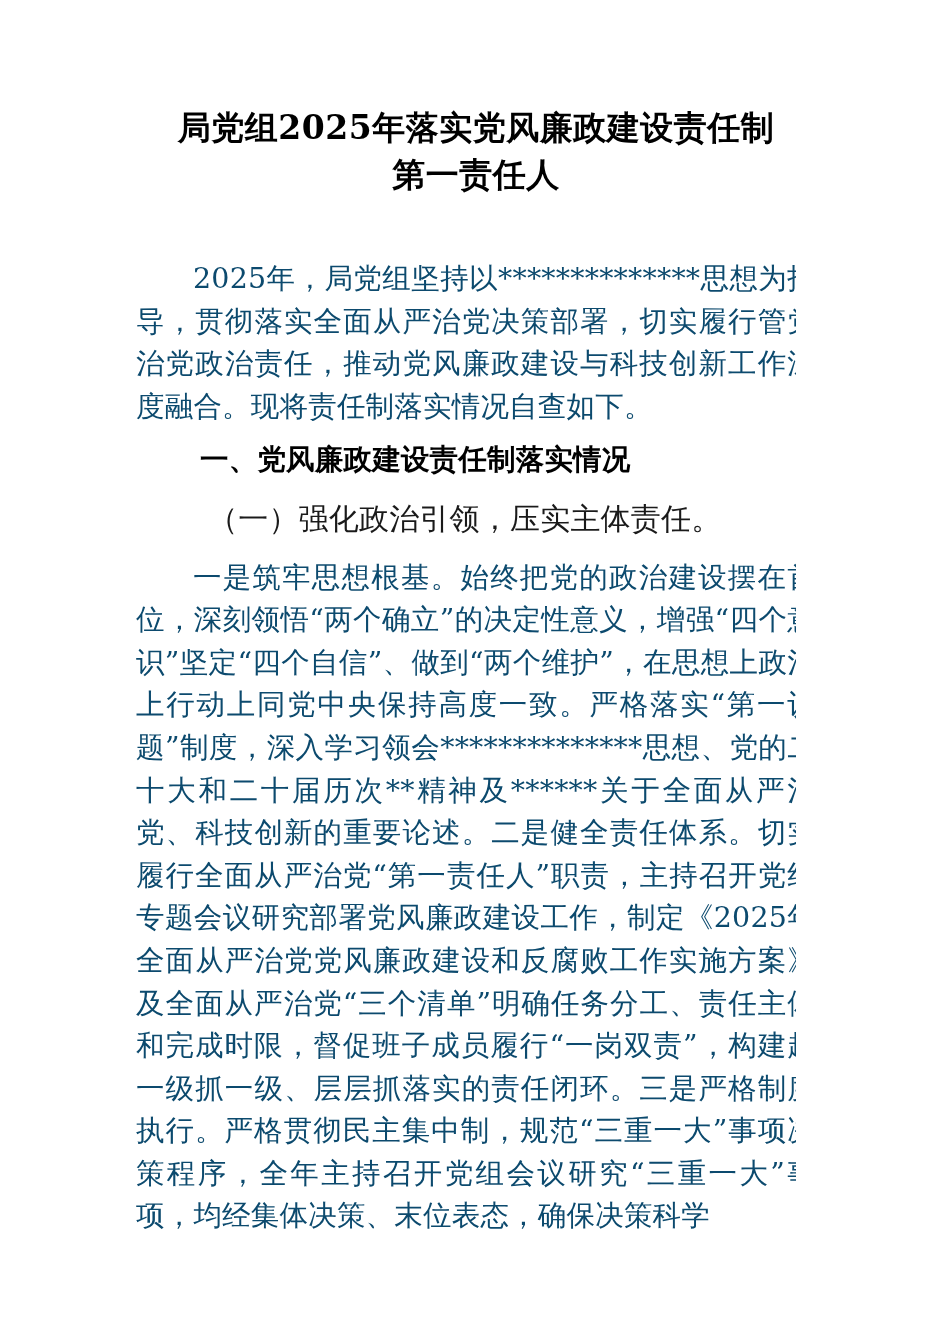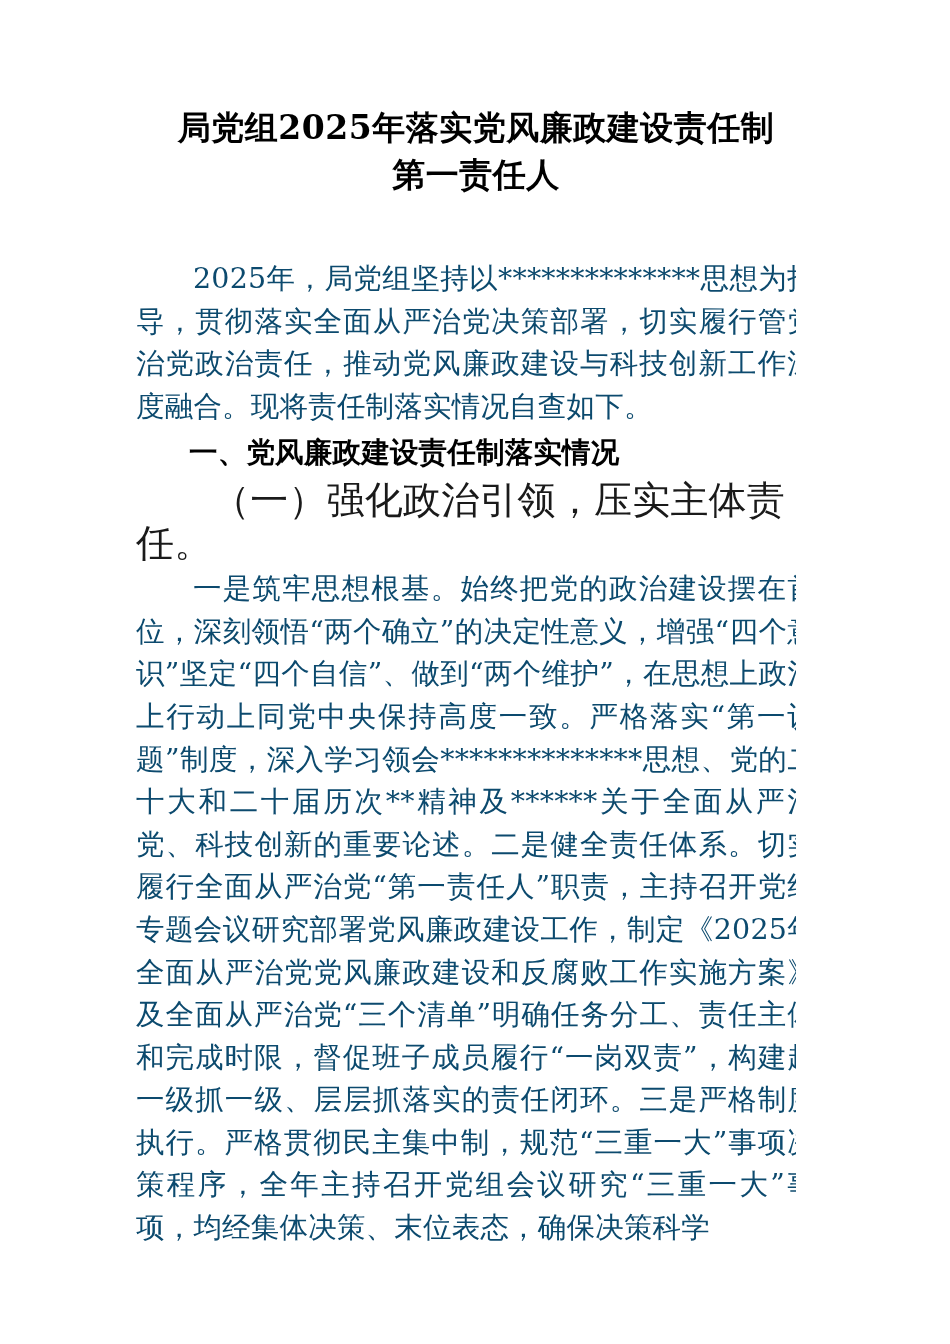--- a/index.html
+++ b/index.html
@@ -45,30 +45,30 @@
   }
   .para.first-body {
     margin-top: 60px;
   }
   .section-heading {
     font-family: "DejaVu Sans", "Liberation Sans", sans-serif;
     font-weight: bold;
     font-size: 28.5px;
     line-height: 42.6px;
     color: #000000;
-    margin: 0;
+    margin: 11px;
     text-indent: 2em;
     letter-spacing: 0.2px;
   }
   .sub-heading {
     font-family: "DejaVu Serif", "Liberation Serif", serif;
-    font-size: 38px;
+    font-size: 30px;
     line-height: 42.6px;
     color: #1a1a1a;
-    margin: 4px;
+    margin: 16px;
     text-indent: 2em;
     letter-spacing: 0.2px;
   }
   .body-block {
     margin-top: 0;
   }
 </style>
 </head>
 <body>
 

